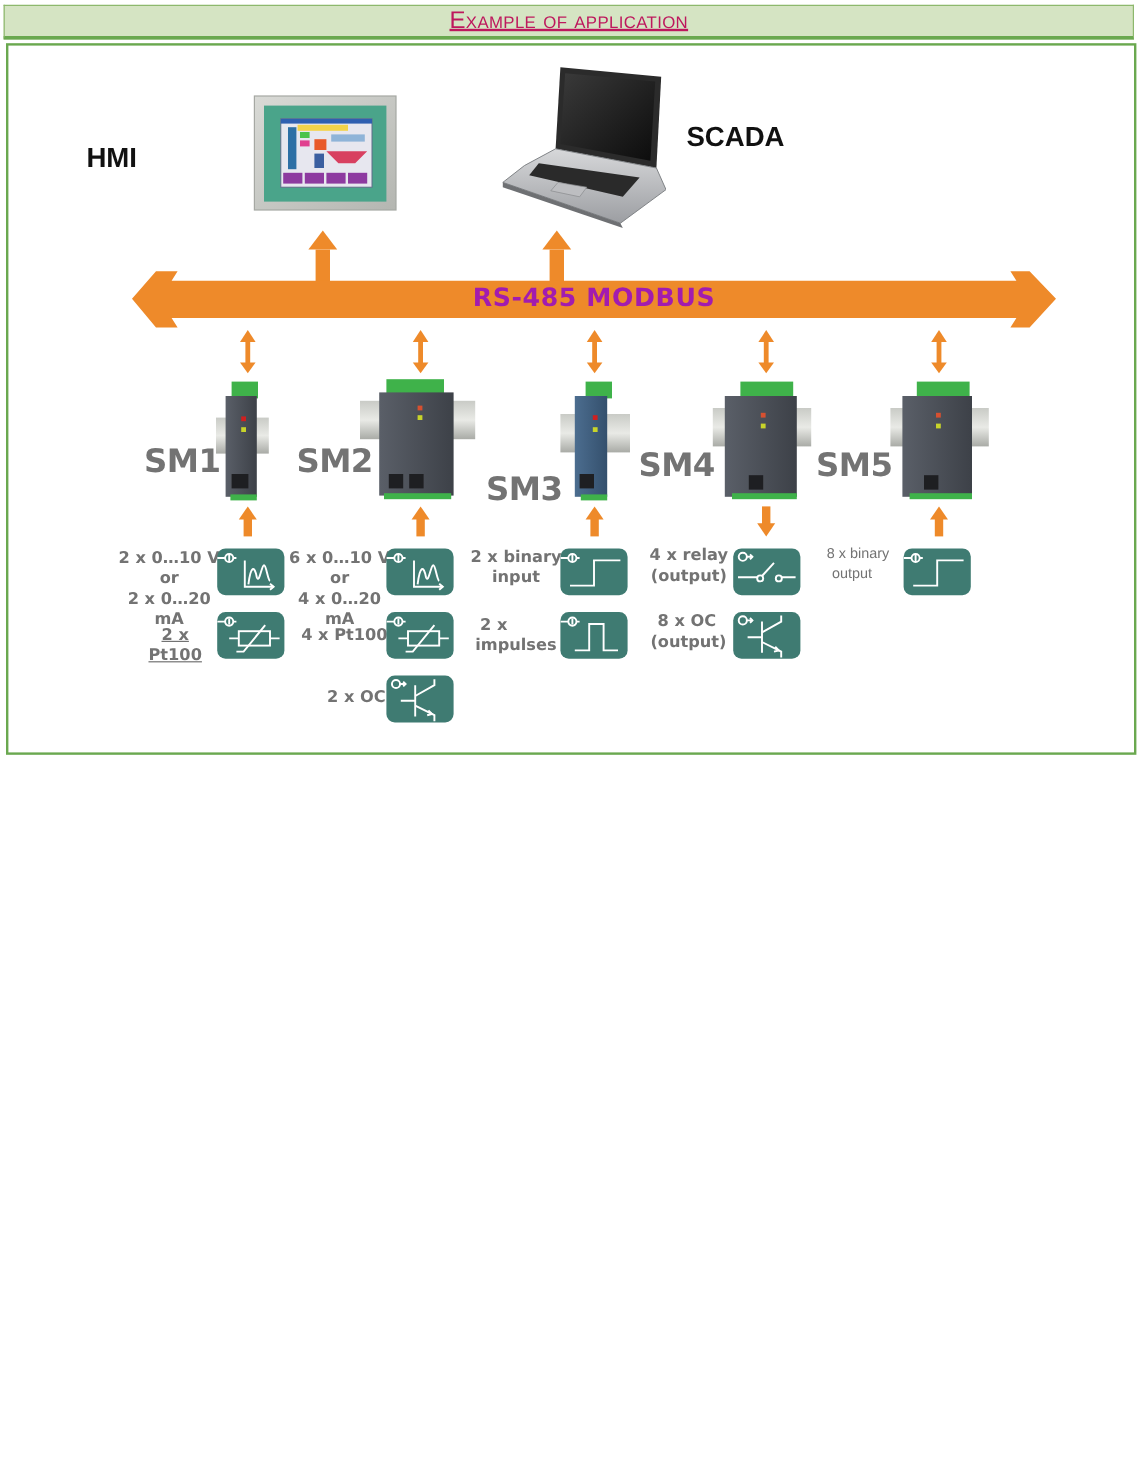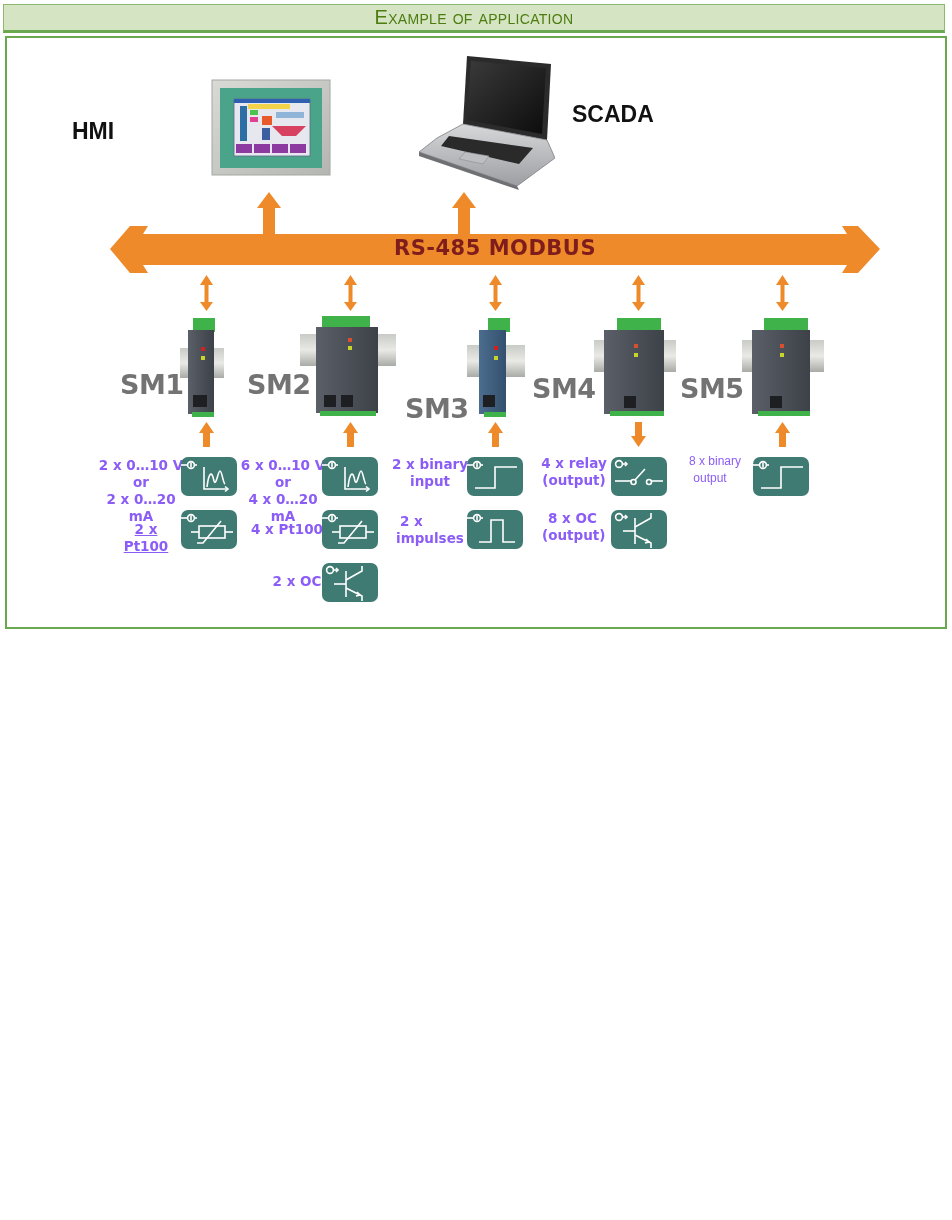--- a/index.html
+++ b/index.html
@@ -1,22 +1,22 @@
 <!DOCTYPE html>
 <html><head>
 <meta charset="utf-8">
 <style>
   html, body { margin:0; padding:0; background:#ffffff; }
   body { width:952px; height:1220px; position:relative; overflow:hidden; font-family:"Liberation Sans", sans-serif; }
   .header { position:absolute; left:3px; top:4px; width:942px; height:29px; background:#d5e4c3; border:1px solid #8db86d; border-bottom:3px solid #6aa84f; box-sizing:border-box; text-align:center; }
-  .header-title { font-family:"Liberation Sans", sans-serif; font-size:20px; line-height:25px; color:#4d7c0f; font-variant:small-caps; letter-spacing:0.3px; }
+  .header-title { font-family:"Liberation Sans", sans-serif; font-size:20px; line-height:25px; color:#be185d; font-variant:small-caps; letter-spacing:0.3px;text-decoration:underline; }
   .frame { position:absolute; left:5px; top:36px; width:942px; height:593px; border:2px solid #6aa84f; box-sizing:border-box; }
   .label-big { position:absolute; font-weight:bold; color:#111; font-family:"Liberation Sans", sans-serif; }
   .sm-label { position:absolute; font-family:"DejaVu Sans", sans-serif; font-weight:bold; font-size:27px; color:#737373; letter-spacing:-0.5px; }
-  .io-text { position:absolute; font-family:"DejaVu Sans", sans-serif; font-weight:bold; font-size:13.5px; color:#8b5cf6; line-height:17px; text-align:center; }
+  .io-text { position:absolute; font-family:"DejaVu Sans", sans-serif; font-weight:bold; font-size:13.5px; color:#737373; line-height:17px; text-align:center; }
   .io-text.plain { font-weight:normal; font-family:"Liberation Sans", sans-serif; font-size:12px; }
   .icon-box { position:absolute; width:56px; height:39px; background:#3f7b72; border-radius:7px; }
   .icon-box svg { position:absolute; left:0; top:0; }
 </style>
 </head>
 <body>
 
 <div class="header">
   <span class="header-title">Example of application</span>
 </div>
@@ -380,13 +380,13 @@
       <g stroke="#fff" stroke-width="1.6" fill="none">
     <circle cx="10" cy="8" r="3.4"></circle>
         <line x1="10" y1="5.5" x2="10" y2="10.5"></line>
         <line x1="0" y1="8" x2="6.6" y2="8"></line>
         <line x1="13.4" y1="8" x2="16" y2="8"></line>
     <polyline points="8,31 28,31 28,10 50,10"></polyline>
   </g>
     </svg>
 </div>
 
-<div style="position:absolute; left:340px; top:236px; width:310px; text-align:center; color:#7f1d1d; font-family:'DejaVu Sans', sans-serif; font-weight:bold; font-size:21px; letter-spacing:0.5px;">RS-485 MODBUS</div>
+<div style="position:absolute; left:340px; top:236px; width:310px; text-align:center; color:#a21caf; font-family:'DejaVu Sans', sans-serif; font-weight:bold; font-size:21px; letter-spacing:0.5px;">RS-485 MODBUS</div>
 
 </body></html>

